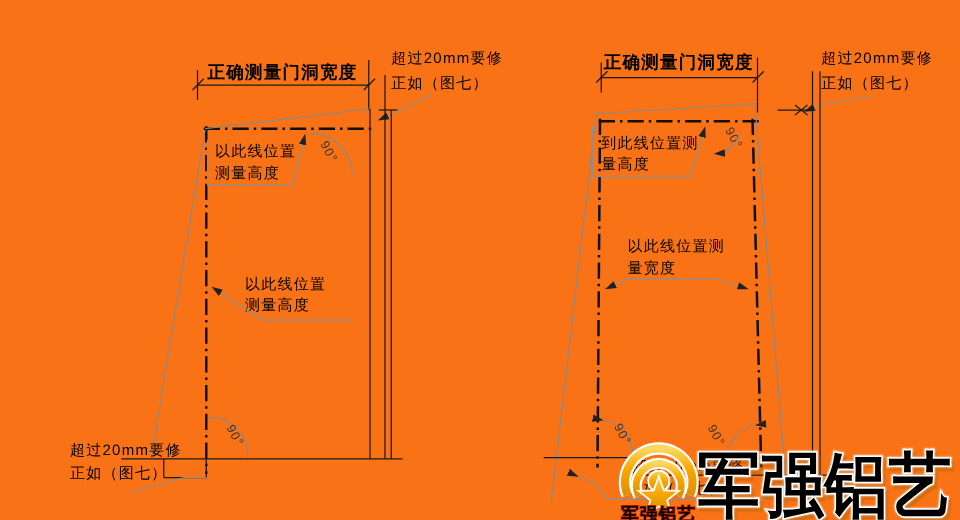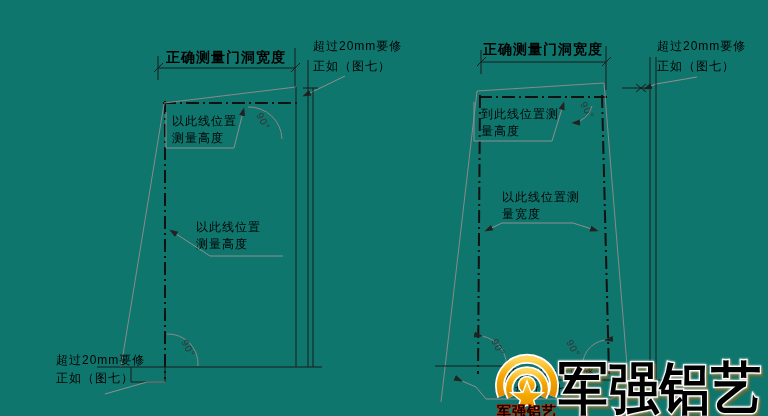--- a/index.html
+++ b/index.html
@@ -1,16 +1,16 @@
 <!DOCTYPE html>
 <html><head>
 <meta charset="utf-8">
 <style>
   html,body{margin:0;padding:0;background:#ffffff;}
-  #stage{position:relative;width:768px;height:416px;overflow:hidden;background:#0f766e;
+  #stage{position:relative;width:768px;height:416px;overflow:hidden;background:#f97316;
          font-family:"Liberation Sans","DejaVu Sans",sans-serif;}
   svg{display:block;}
   text{fill:#000;}
   .cn{font-family:"Liberation Sans","DejaVu Sans",sans-serif;letter-spacing:1px;}
   .title{font-size:14px;font-weight:600;}
   .note{font-size:12px;}
   .ann{font-size:12px;}
   .angle{font-size:10px;fill:#333;}
   .thin{stroke:#8a8a8a;stroke-width:1;fill:none;}
   .solid{stroke:#1a1a1a;stroke-width:1;fill:none;}

